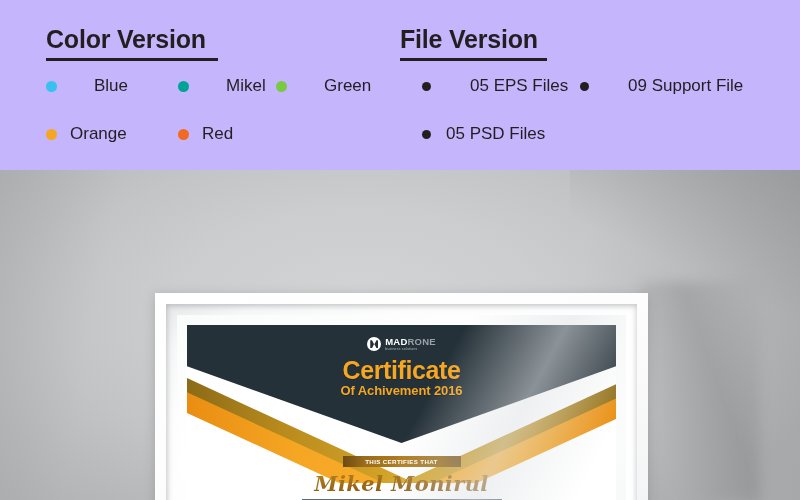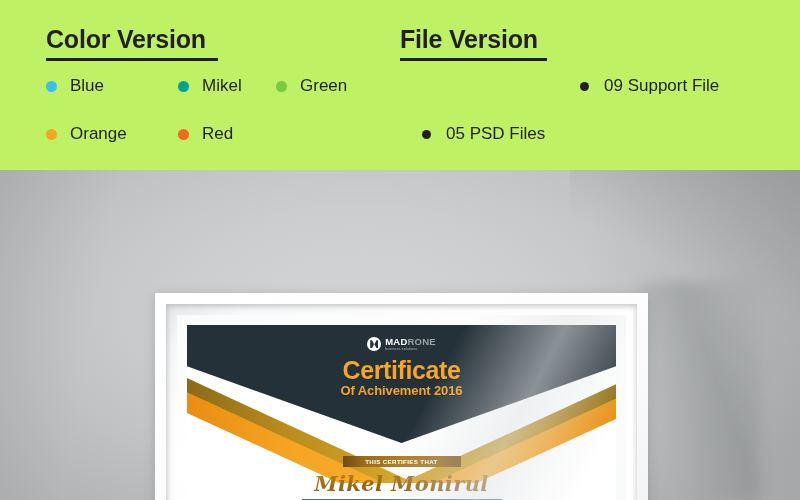--- a/index.html
+++ b/index.html
@@ -20,21 +20,21 @@
     height: 500px;
     overflow: hidden;
   }
 
   
   .info-panel {
     position: absolute;
     left: 0; top: 0;
     width: 800px;
     height: 170px;
-    background: #bef264;
+    background: #c4b5fd;
     box-sizing: border-box;
   }
 
   .info-col {
     position: absolute;
     top: 24px;
   }
   .info-col.left  { left: 46px; width: 340px; }
   .info-col.right { left: 400px; width: 380px; }
 
@@ -73,21 +73,21 @@
     flex: 0 0 11px;
     margin-right: 13px;
   }
   .legend-label {
     font-size: 17px;
     color: #231f20;
     line-height: 20px;
   }
 
   
-  .lc-r0 { top: 0px; }
+  .lc-r0 { top: 0px; gap: 24px; }
   .lc-r1 { top: 48px; }
   .lc-c0 { left: 0px; }
   .lc-c1 { left: 132px; }
   .lc-c2 { left: 230px; }
 
   
   .rc-c0 { left: 22px; }
   .rc-c1 { left: 180px; }
 
   .legend-dot.bullet-black {
@@ -371,20 +371,24 @@
 
       </div>
     </div>
 
     <div class="info-col right">
       <div class="info-heading">File Version</div>
       <div class="heading-rule w-right"></div>
 
       <div class="legend-grid" style="height:60px;">
 
+        <div class="legend-item lc-r0 rc-c0">
+          <span class="legend-dot bullet-black"></span>
+          <span class="legend-label">05 EPS Files</span>
+        </div>
 
         <div class="legend-item lc-r0 rc-c1">
           <span class="legend-dot bullet-black"></span>
           <span class="legend-label">09 Support File</span>
         </div>
 
         <div class="legend-item lc-r1 rc-c0">
           <span class="legend-dot bullet-black"></span>
           <span class="legend-label">05 PSD Files</span>
         </div>

